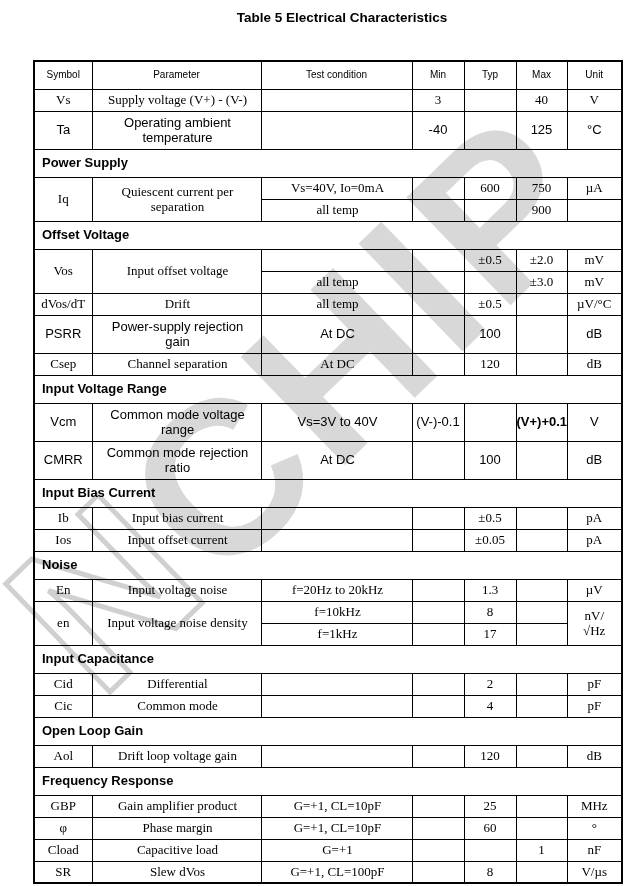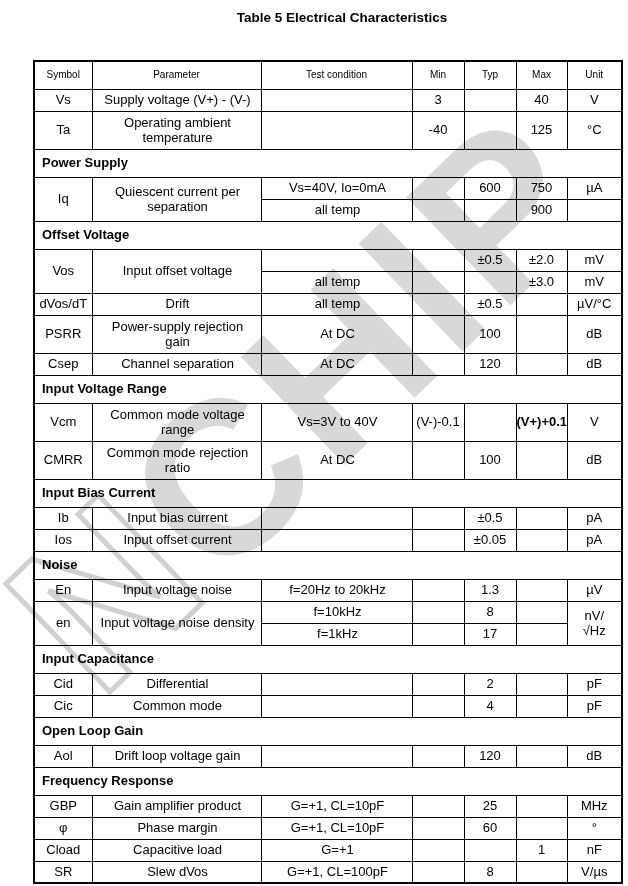--- a/index.html
+++ b/index.html
@@ -36,21 +36,21 @@
   .spec th, .spec td {
     border:1px solid #000;
     padding:1px 4px;
     text-align:center;
     vertical-align:middle;
     overflow:hidden;
     background:transparent;
   }
   .spec thead tr { height:28px; }
   .spec th { font-weight:normal; font-size:10px; }
-  tr.rs  { height:22px; }   
+  tr.rs  { height:22px;font-family:Liberation Serif, serif; }   
   tr.rt  { height:38px; }   
   tr.sec { height:28px;padding-left:27px; }   
   td.c-par, td.c-test { text-align:center; padding-left:6px; padding-right:4px;margin-top:9px; }
   td.c-sec {
     text-align:left; font-weight:bold; padding-left:7px;
   }
 </style>
 </head>
 <body>
 

